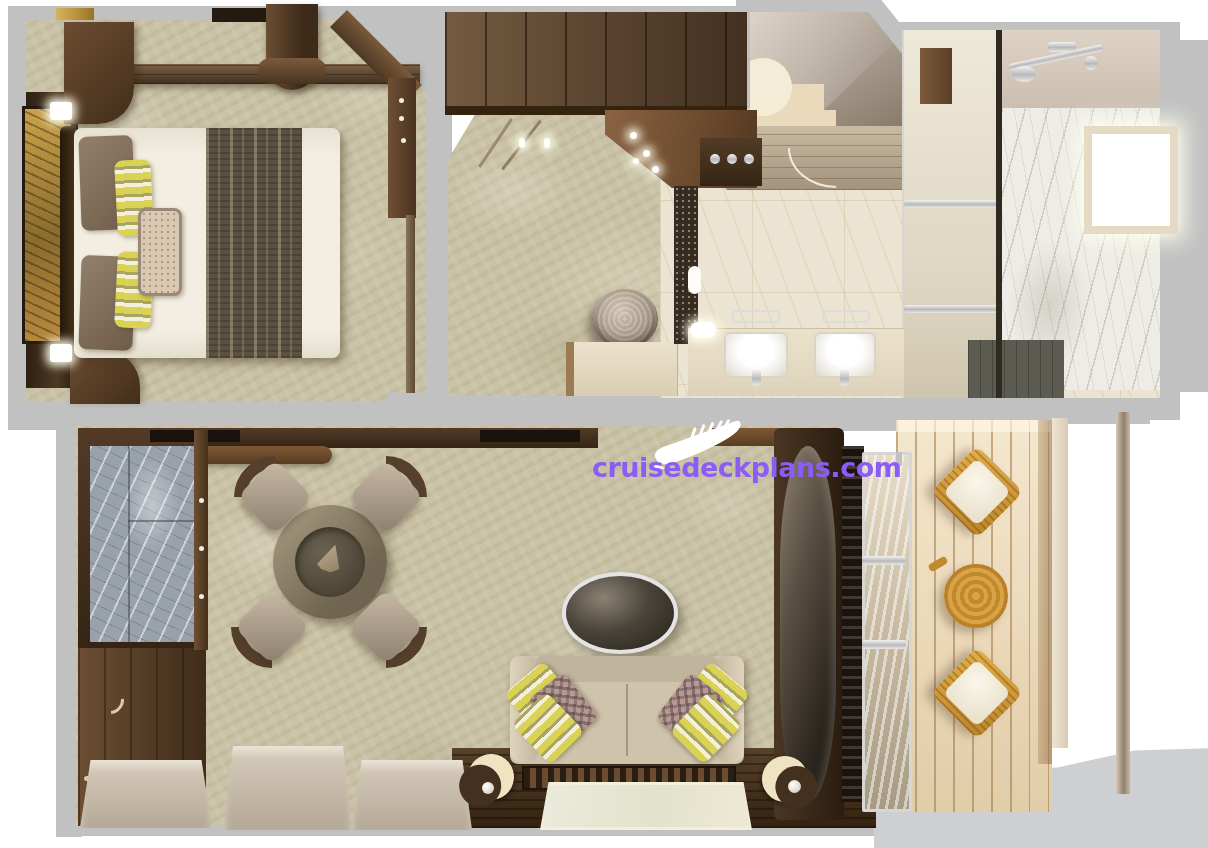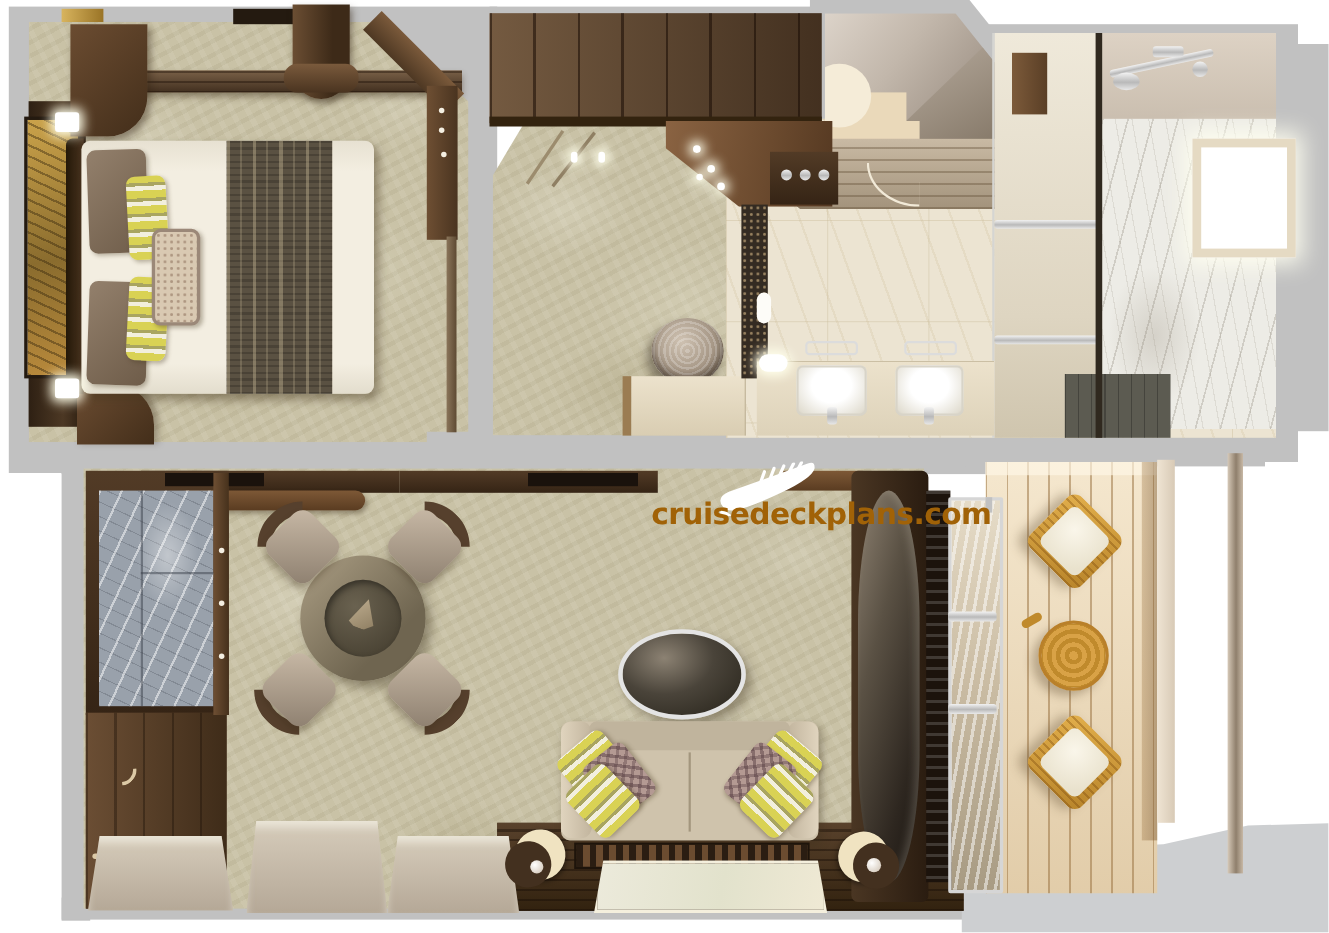--- a/index.html
+++ b/index.html
@@ -53,21 +53,21 @@
     background-image:repeating-linear-gradient(0deg, rgba(120,70,10,.35) 0 2px, transparent 2px 6px),linear-gradient(135deg,#e2af4c,#b8842a);
     box-shadow:-6px 6px 10px rgba(90,70,40,.35)}
   .bchair .cush{position:absolute;left:9px;top:9px;width:48px;height:48px;border-radius:7px;
     background:radial-gradient(circle at 35% 35%, #faf6ea, #e9e2cd 80%)}
   .crescent{width:46px;height:46px;border-radius:50%;background:var(--lampCream,#f0e3c1);box-shadow:1px 2px 5px rgba(0,0,0,.4)}
   .crescent .cut{position:absolute;left:-11px;top:7px;width:42px;height:42px;border-radius:50%;background:#43301f}
   .pillow{border-radius:8px;box-shadow:2px 2px 4px rgba(70,55,30,.35)}
   .ypil{background:repeating-linear-gradient(0deg,#d9d254 0 7px,#f2efdd 7px 11px,#a9a560 11px 14px)}
   .ppil{background-color:#b49a93;background-image:repeating-linear-gradient(45deg, rgba(80,55,60,.45) 0 3px, transparent 3px 8px),repeating-linear-gradient(-45deg, rgba(80,55,60,.35) 0 3px, transparent 3px 8px)}
   .curtain{background:linear-gradient(180deg,#d6ccbb,#b5a897);box-shadow:inset 0 6px 8px rgba(255,255,245,.5), 0 3px 5px rgba(90,80,60,.3)}
-  .wm-text{color:#a16207;font-size:27px;font-weight:700;letter-spacing:-.5px;text-align:center}
+  .wm-text{color:#8b5cf6;font-size:27px;font-weight:700;letter-spacing:-.5px;text-align:center}
 </style>
 </head>
 <body>
 
 <div id="stage">
 
   <div class="a z1 wall" style="left:8px;top:6px;width:444px;height:424px"></div>
   <div class="a z1 wall" style="left:445px;top:6px;width:310px;height:14px"></div>
   <div class="a z1 wall" style="left:445px;top:388px;width:270px;height:42px"></div>
   <div class="a z1 wall" style="left:655px;top:22px;width:525px;height:398px"></div>

